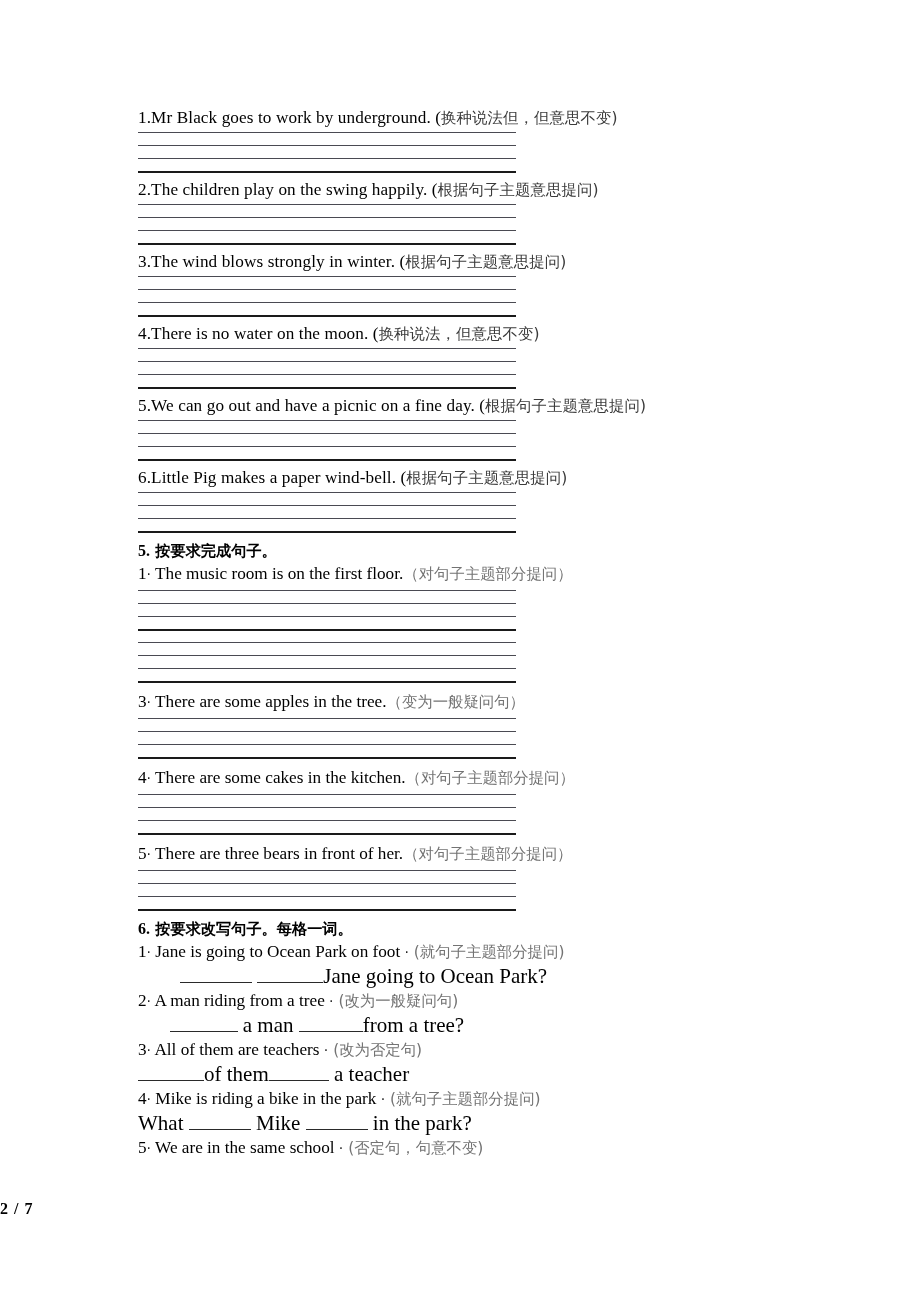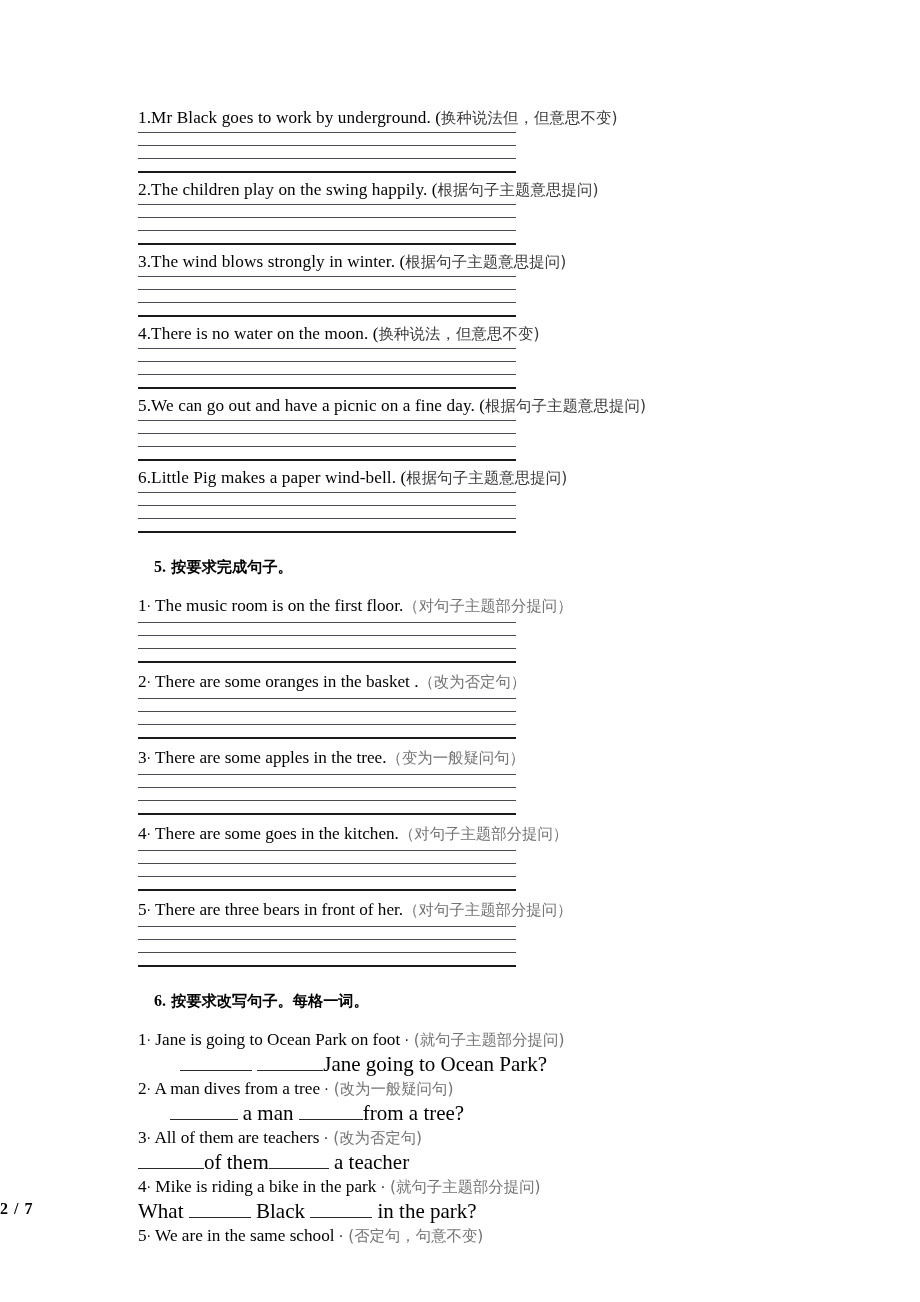--- a/index.html
+++ b/index.html
@@ -62,21 +62,21 @@
   .rules .rule.r2 { top: 17px; }
   .rules .rule.r3 { top: 30px; }
   .rules .rule.r4 { top: 43px; border-top: 2px solid #1a1a1a; }
 
   
   .sec-heading {
     font-family: "DejaVu Sans", "Liberation Sans", sans-serif;
     font-weight: bold;
     font-size: 15.2px;
     line-height: 21px;
-    margin: 16px;
+    margin: 0;
     padding: 0;
     white-space: pre;
     color: #000;
   }
   .sec-heading .num {
     font-family: "Liberation Serif", "DejaVu Serif", serif;
     font-size: 16px;
   }
 
   
@@ -198,41 +198,40 @@
       <div class="item-line"><span>1</span><span class="dot">·</span><span> The music room is on the first floor.</span><span class="cn">（对句子主题部分提问）</span></div>
       <div class="rules">
         <div class="rule r1"></div>
         <div class="rule r2"></div>
         <div class="rule r3"></div>
         <div class="rule r4"></div>
       </div>
     </div>
 
     <div>
-      <div class="item-line"><span>2</span><span class="dot">·</span><span> There are some oranges in the basket .</span><span class="cn">（改为否定句）</span></div>
       <div class="rules">
         <div class="rule r1"></div>
         <div class="rule r2"></div>
         <div class="rule r3"></div>
         <div class="rule r4"></div>
       </div>
     </div>
 
     <div>
       <div class="item-line"><span>3</span><span class="dot">·</span><span> There are some apples in the tree.</span><span class="cn">（变为一般疑问句）</span></div>
       <div class="rules">
         <div class="rule r1"></div>
         <div class="rule r2"></div>
         <div class="rule r3"></div>
         <div class="rule r4"></div>
       </div>
     </div>
 
     <div>
-      <div class="item-line"><span>4</span><span class="dot">·</span><span> There are some goes in the kitchen.</span><span class="cn">（对句子主题部分提问）</span></div>
+      <div class="item-line"><span>4</span><span class="dot">·</span><span> There are some cakes in the kitchen.</span><span class="cn">（对句子主题部分提问）</span></div>
       <div class="rules">
         <div class="rule r1"></div>
         <div class="rule r2"></div>
         <div class="rule r3"></div>
         <div class="rule r4"></div>
       </div>
     </div>
 
     <div>
       <div class="item-line"><span>5</span><span class="dot">·</span><span> There are three bears in front of her.</span><span class="cn">（对句子主题部分提问）</span></div>
@@ -245,32 +244,32 @@
     </div>
 
     <div class="sec-heading"><span class="num">6.</span><span> 按要求改写句子。每格一词。</span></div>
 
     <div>
       <div class="item-line"><span>1</span><span class="dot">·</span><span> Jane is going to Ocean Park on foot </span><span class="dot">·</span><span class="cn"> (就句子主题部分提问)</span></div>
       <div class="blank-line"><span>        </span><span class="blank" style="width:72px"></span><span> </span><span class="blank" style="width:66px"></span><span>Jane going to Ocean Park?</span></div>
     </div>
 
     <div>
-      <div class="item-line"><span>2</span><span class="dot">·</span><span> A man dives from a tree </span><span class="dot">·</span><span class="cn"> (改为一般疑问句)</span></div>
+      <div class="item-line"><span>2</span><span class="dot">·</span><span> A man riding from a tree </span><span class="dot">·</span><span class="cn"> (改为一般疑问句)</span></div>
       <div class="blank-line"><span>      </span><span class="blank" style="width:68px"></span><span> a man </span><span class="blank" style="width:64px"></span><span>from a tree?</span></div>
     </div>
 
     <div>
       <div class="item-line"><span>3</span><span class="dot">·</span><span> All of them are teachers </span><span class="dot">·</span><span class="cn"> (改为否定句)</span></div>
       <div class="blank-line"><span></span><span class="blank" style="width:66px"></span><span>of them</span><span class="blank" style="width:60px"></span><span> a teacher</span></div>
     </div>
 
     <div>
       <div class="item-line"><span>4</span><span class="dot">·</span><span> Mike is riding a bike in the park </span><span class="dot">·</span><span class="cn"> (就句子主题部分提问)</span></div>
-      <div class="blank-line"><span>What </span><span class="blank" style="width:62px"></span><span> Black </span><span class="blank" style="width:62px"></span><span> in the park?</span></div>
+      <div class="blank-line"><span>What </span><span class="blank" style="width:62px"></span><span> Mike </span><span class="blank" style="width:62px"></span><span> in the park?</span></div>
     </div>
 
     <div>
       <div class="item-line"><span>5</span><span class="dot">·</span><span> We are in the same school </span><span class="dot">·</span><span class="cn"> (否定句，句意不变)</span></div>
     </div>
 
   </div>
 
   <div id="footer"><span>2 / 7</span></div>
 </div>

